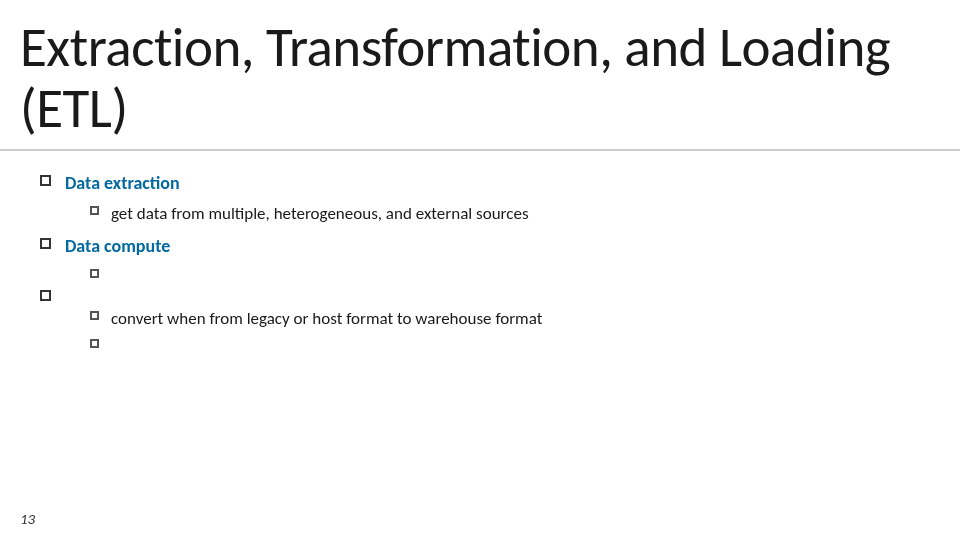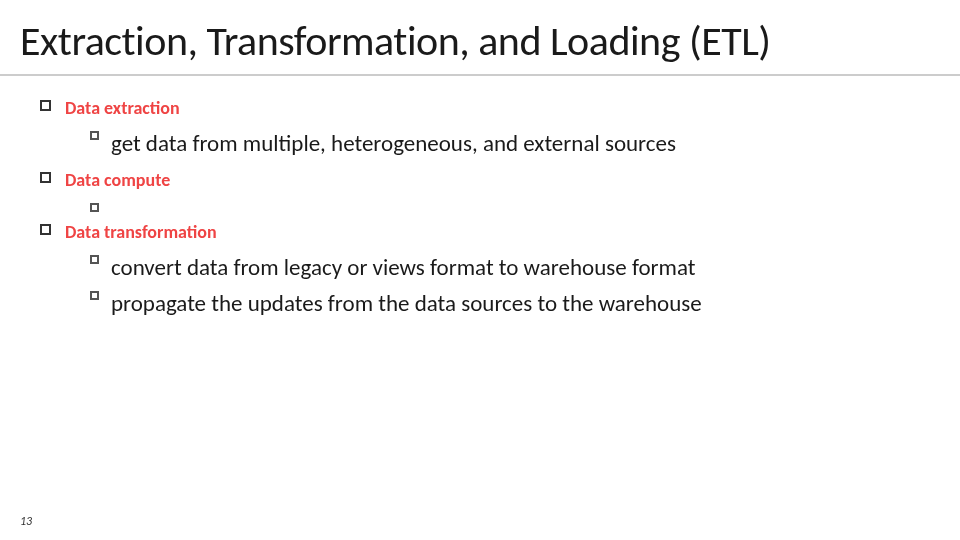--- a/index.html
+++ b/index.html
@@ -24,21 +24,21 @@
       padding: 0;
       position: relative;
     }
 
     .title-area {
       padding: 18px 30px 10px 20px;
       border-bottom: 2px solid #cccccc;
     }
 
     .slide-title {
-      font-size: 42px;
+      font-size: 55px;
       font-weight: 400;
       color: #1a1a1a;
       letter-spacing: -0.5px;
       line-height: 1.1;
     }
 
     .content-area {
       padding: 12px 40px 10px 40px;
     }
 
@@ -65,44 +65,44 @@
       border: 2px solid #555555;
       display: inline-block;
       margin-top: 4px;
       margin-right: 12px;
       flex-shrink: 0;
     }
 
     .level1-text {
       font-size: 18px;
       font-weight: 700;
-      color: #ef4444;
+      color: #0369a1;
       line-height: 1.4;
     }
 
     .level2-item {
       display: flex;
       align-items: flex-start;
       margin-left: 50px;
       margin-bottom: 4px;
       margin-top: 2px;
     }
 
     .level2-text {
-      font-size: 23px;
+      font-size: 17px;
       font-weight: 400;
       color: #1a1a1a;
       line-height: 1.4;
     }
 
     .page-number {
       position: absolute;
       bottom: 12px;
       left: 20px;
-      font-size: 12px;
+      font-size: 15px;
       color: #333333;
       font-style: italic;
     }
   </style>
 </head>
 <body>
 
 <div class="slide">
 
   <div class="title-area">
@@ -123,30 +123,28 @@
     <div class="level1-item">
       <span class="bullet-square"></span>
       <span class="level1-text">Data compute</span>
     </div>
     <div class="level2-item">
       <span class="bullet-square-small"></span>
     </div>
 
     <div class="level1-item">
       <span class="bullet-square"></span>
-      <span class="level1-text">Data transformation</span>
     </div>
     <div class="level2-item">
       <span class="bullet-square-small"></span>
-      <span class="level2-text">convert data from legacy or views format to warehouse format</span>
+      <span class="level2-text">convert when from legacy or host format to warehouse format</span>
     </div>
 
 
     <div class="level2-item">
       <span class="bullet-square-small"></span>
-      <span class="level2-text">propagate the updates from the data sources to the warehouse</span>
     </div>
 
   </div>
 
   <div class="page-number">13</div>
 
 </div>
 
 </body></html>

